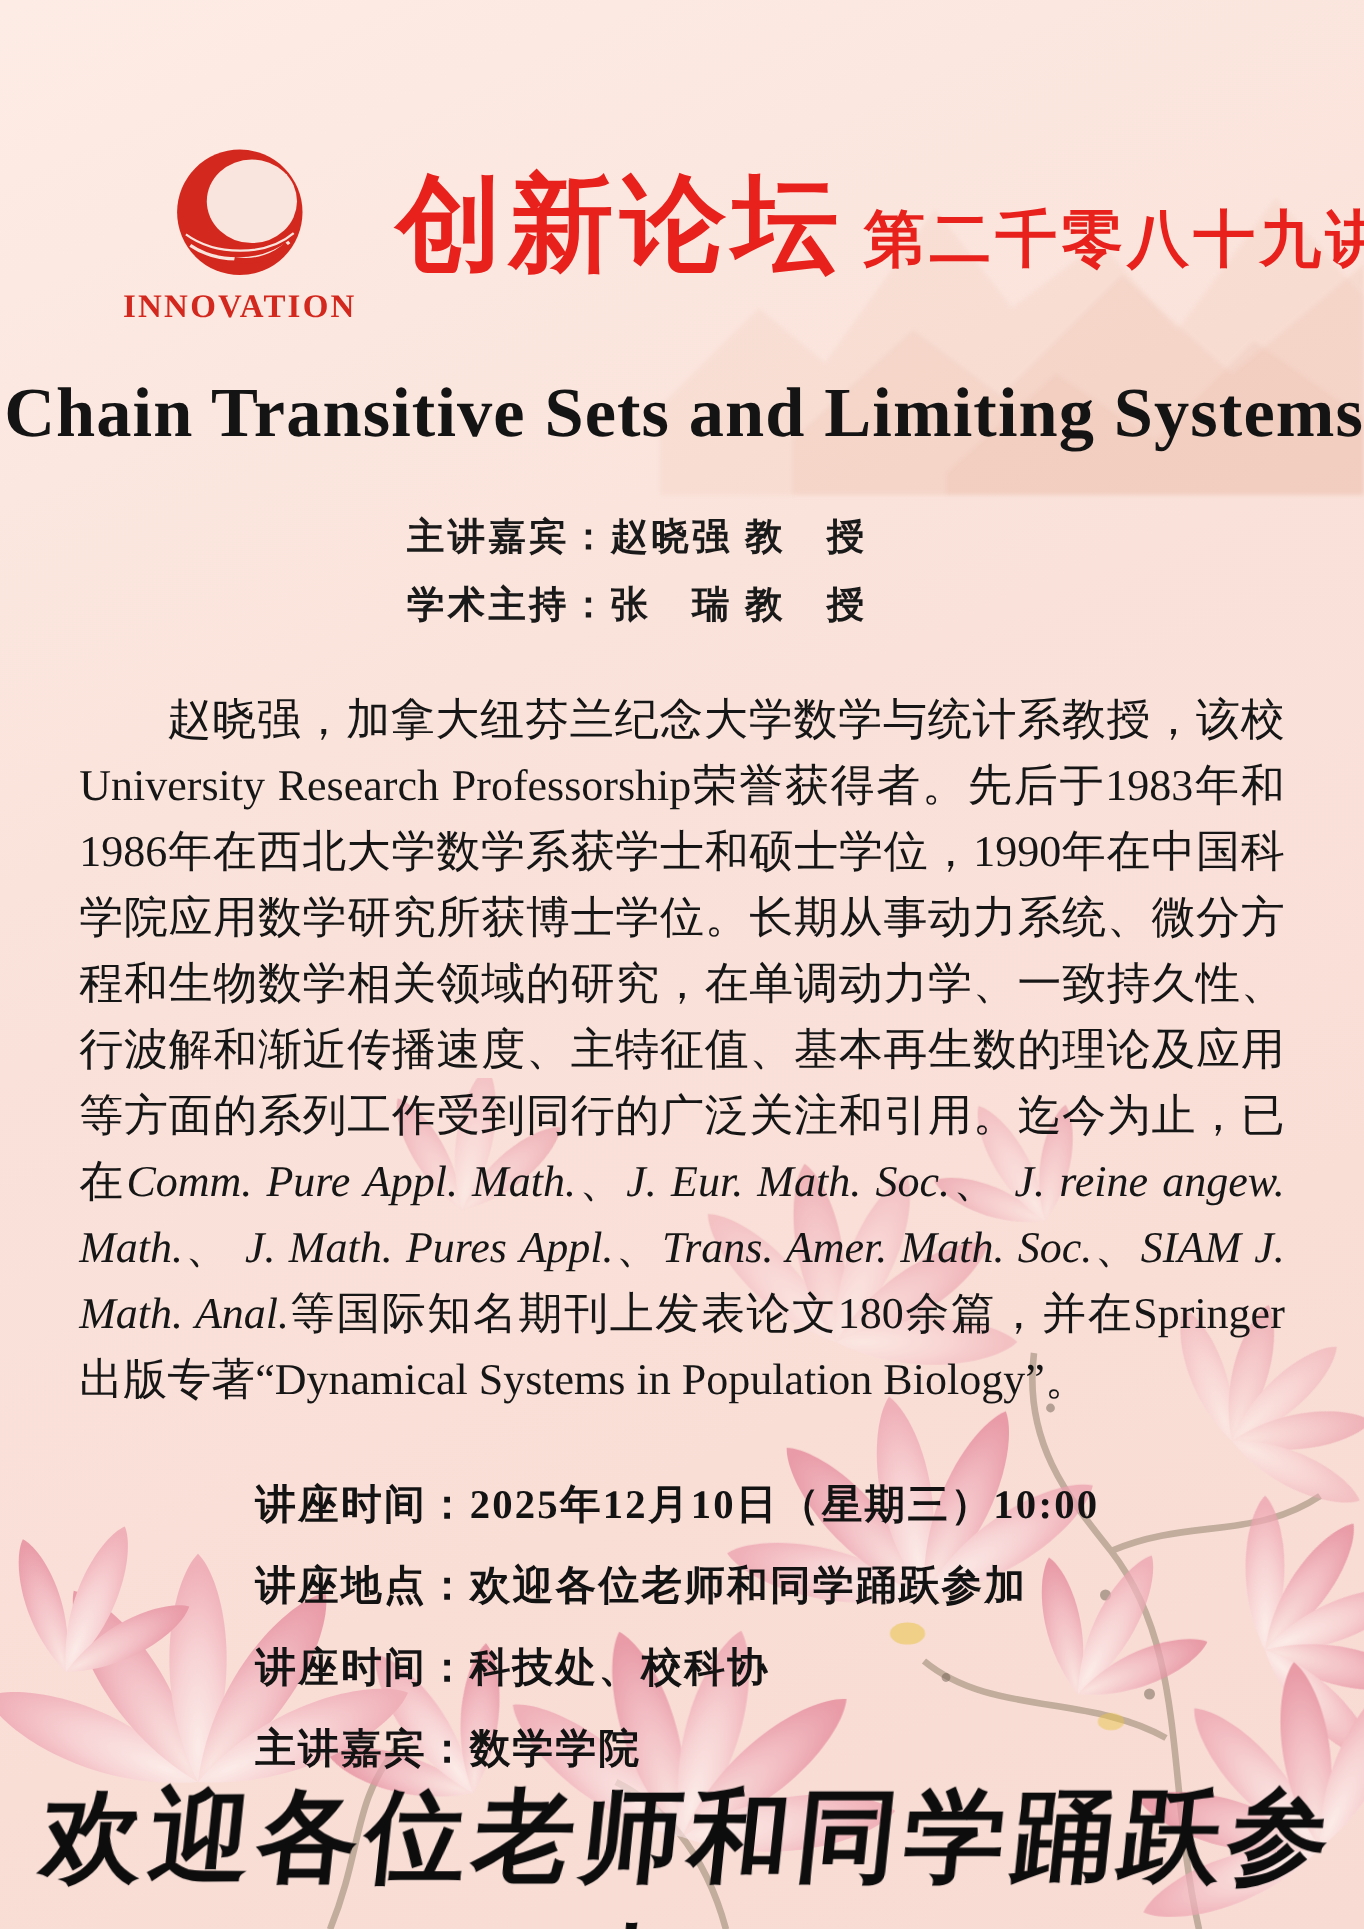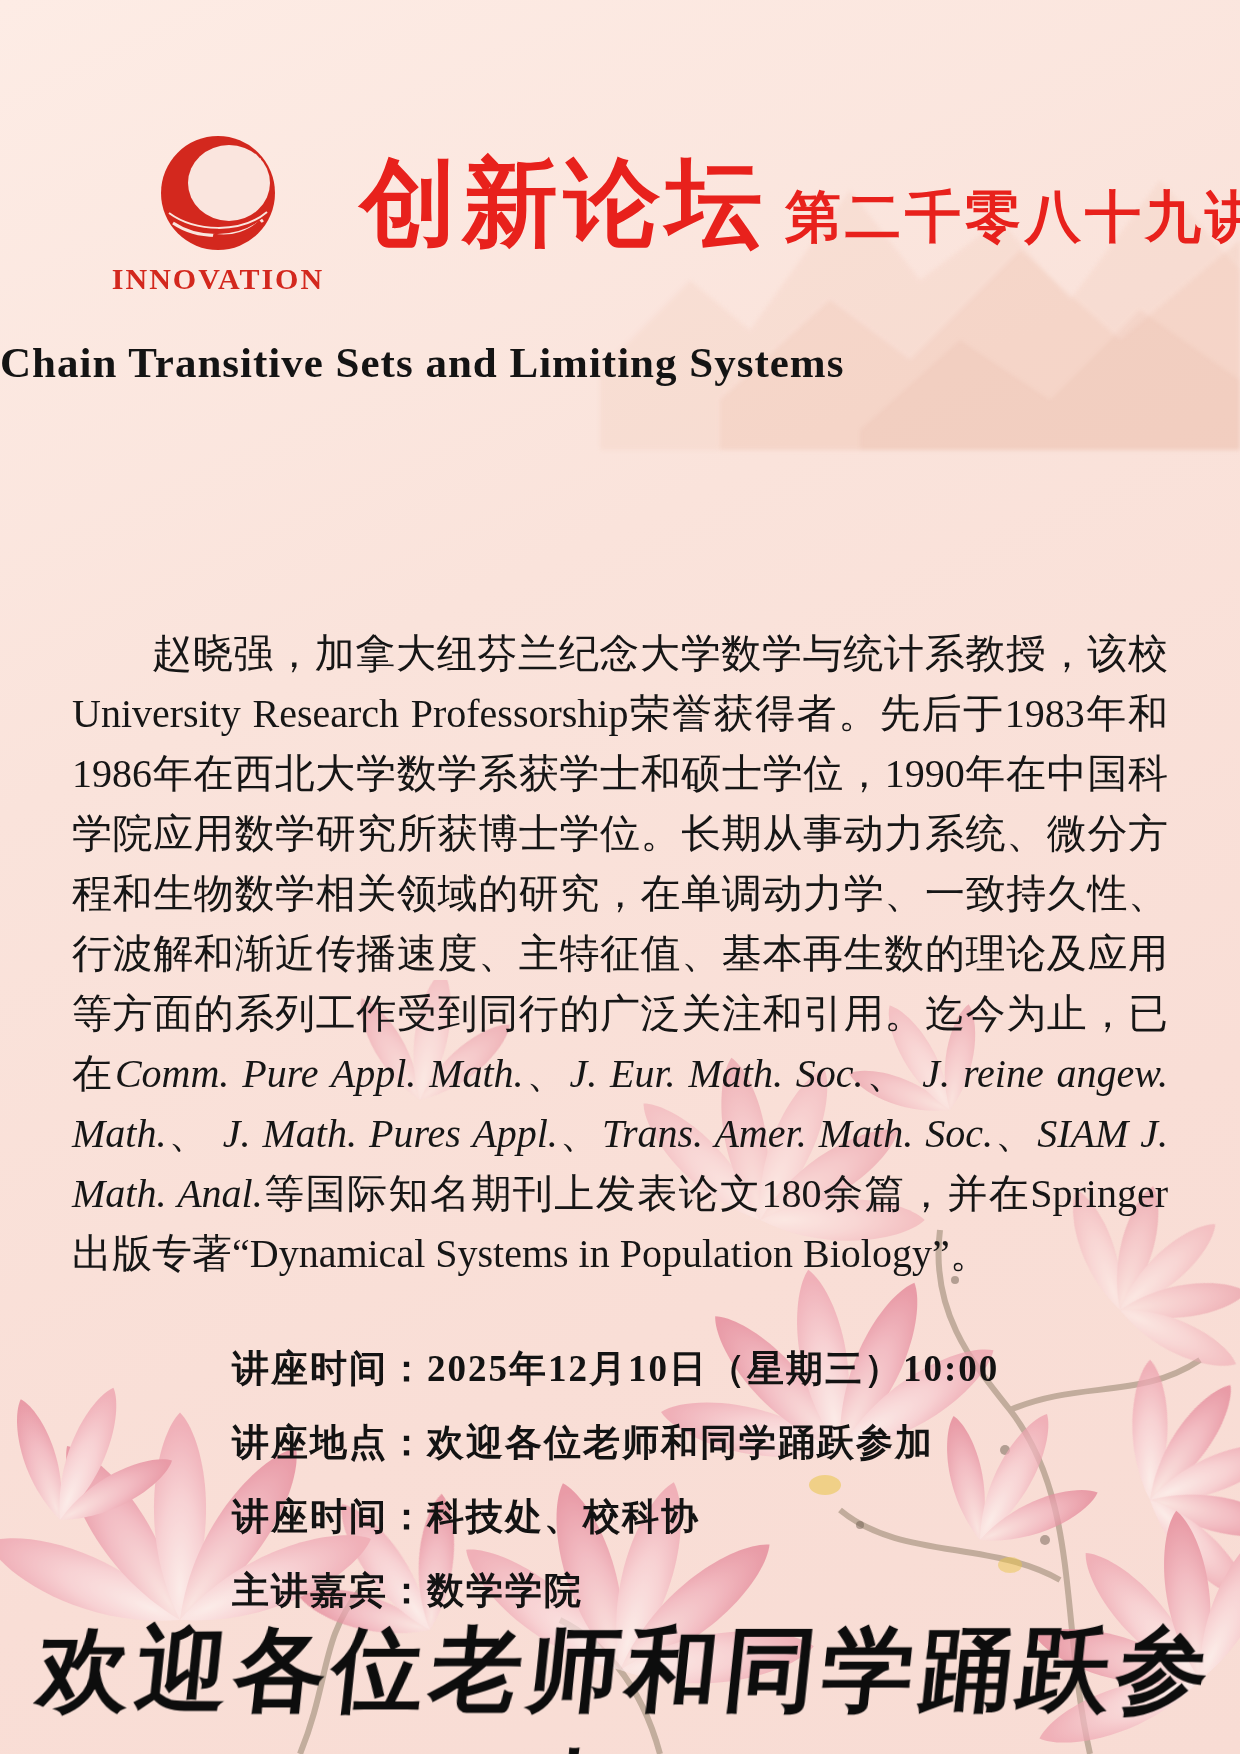--- a/index.html
+++ b/index.html
@@ -30,22 +30,22 @@
   .forum-title{
     color:#e8211c;font-size:96px;font-weight:700;letter-spacing:6px;
     font-family:"Liberation Sans","DejaVu Sans",sans-serif;
   }
   .forum-no{
     color:#e8211c;font-size:56px;font-weight:700;letter-spacing:4px;
     font-family:"Liberation Serif","DejaVu Serif",serif;
   }
   
   .talk-title{
-    position:absolute;left:0;top:338px;width:1240px;text-align:left;
-    font-size:43px;font-weight:700;color:#141414;letter-spacing:1px;
+    position:absolute;left:0;top:338px;width:1240px;text-align:right;
+    font-size:64px;font-weight:700;color:#141414;letter-spacing:1px;
   }
   
   .people{
     position:absolute;left:370px;top:458px;
     font-size:34px;font-weight:700;color:#1a1a1a;line-height:62px;
     letter-spacing:3px;
   }
   
   .bio{
     position:absolute;left:72px;top:612px;width:1096px;
@@ -157,20 +157,24 @@
     <span class="logo-text">INNOVATION</span>
   </div>
 
   <div class="forum-title-row">
     <span class="forum-title">创新论坛</span>
     <span class="forum-no">第二千零八十九讲</span>
   </div>
 
   <div class="talk-title">Chain Transitive Sets and Limiting Systems</div>
 
+  <div class="people">
+    <div><span>主讲嘉宾：</span><span>赵晓强 教　授</span></div>
+    <div><span>学术主持：</span><span>张　瑞 教　授</span></div>
+  </div>
 
   <div class="bio">
     <p><span>赵晓强，加拿大纽芬兰纪念大学数学与统计系教授，该校University Research Professorship荣誉获得者。先后于1983年和1986年在西北大学数学系获学士和硕士学位，1990年在中国科学院应用数学研究所获博士学位。长期从事动力系统、微分方程和生物数学相关领域的研究，在单调动力学、一致持久性、行波解和渐近传播速度、主特征值、基本再生数的理论及应用等方面的系列工作受到同行的广泛关注和引用。迄今为止，已在</span><span class="it">Comm. Pure Appl. Math.</span><span>、</span><span class="it">J. Eur. Math. Soc.</span><span>、 </span><span class="it">J. reine angew. Math.</span><span>、 </span><span class="it">J. Math. Pures Appl.</span><span>、</span><span class="it">Trans. Amer. Math. Soc.</span><span>、</span><span class="it">SIAM J. Math. Anal.</span><span>等国际知名期刊上发表论文180余篇，并在Springer出版专著“Dynamical Systems in Population Biology”。</span></p>
   </div>
 
   <div class="details">
     <span class="row"><span>讲座时间：</span><span>2025年12月10日（星期三）10:00</span></span>
     <span class="row"><span>讲座地点：</span><span>欢迎各位老师和同学踊跃参加</span></span>
     <span class="row"><span>讲座时间：</span><span>科技处、校科协</span></span>
     <span class="row"><span>主讲嘉宾：</span><span>数学学院</span></span>

